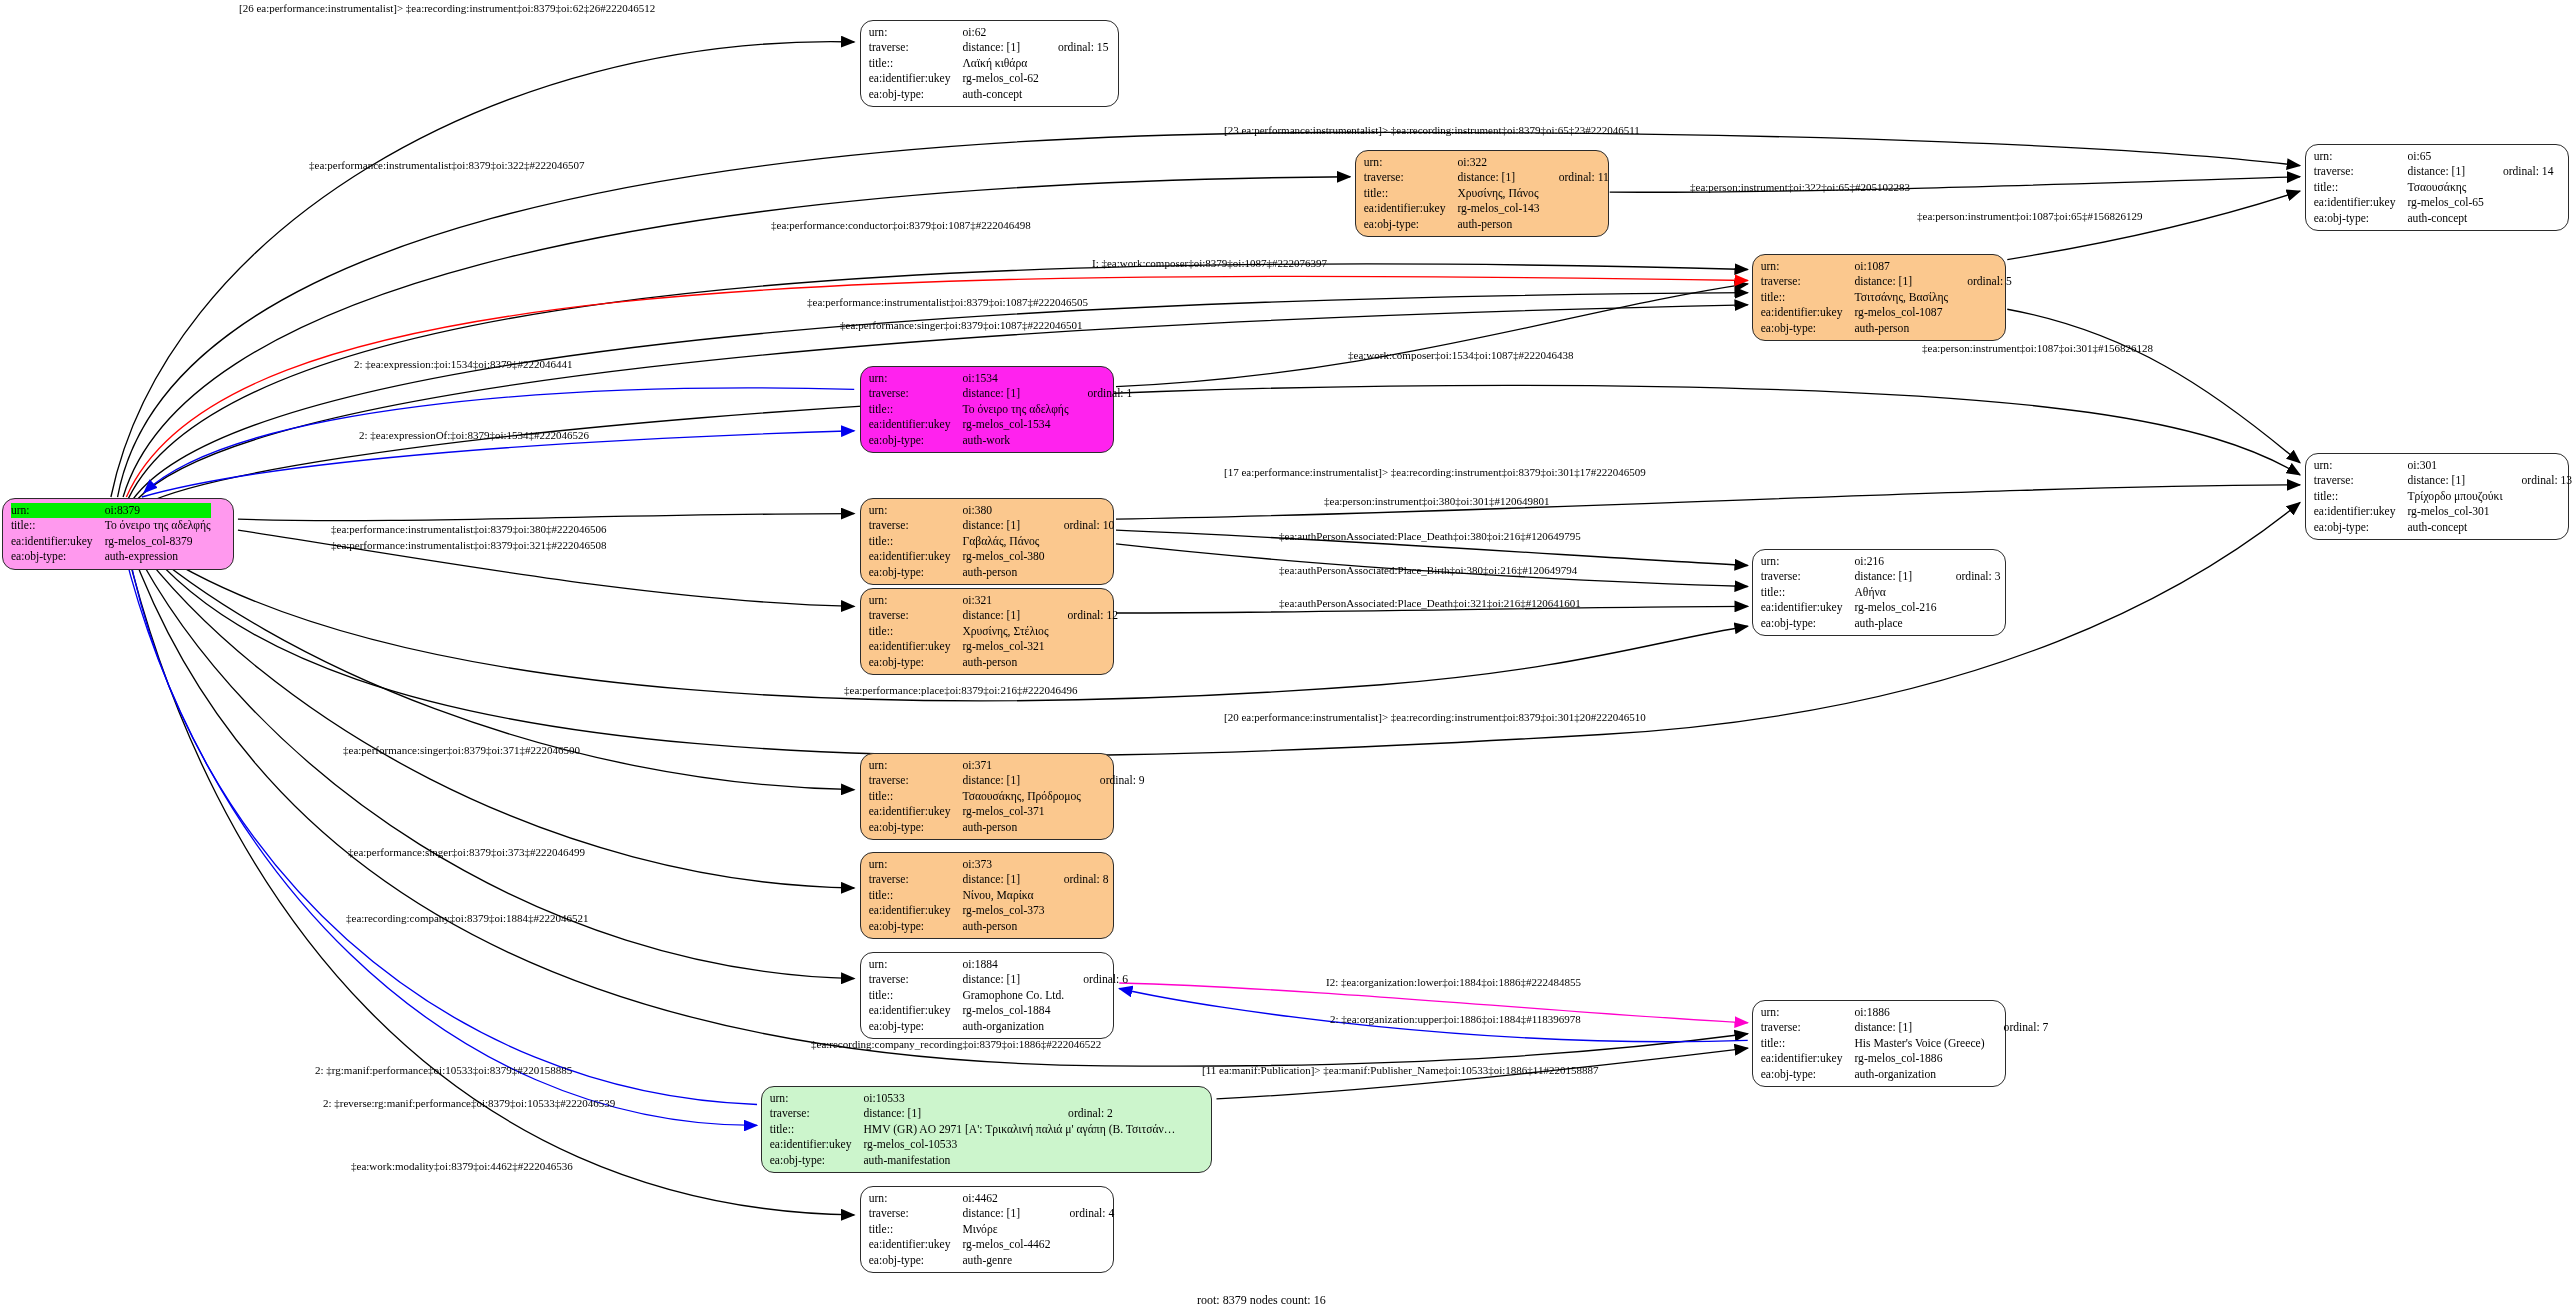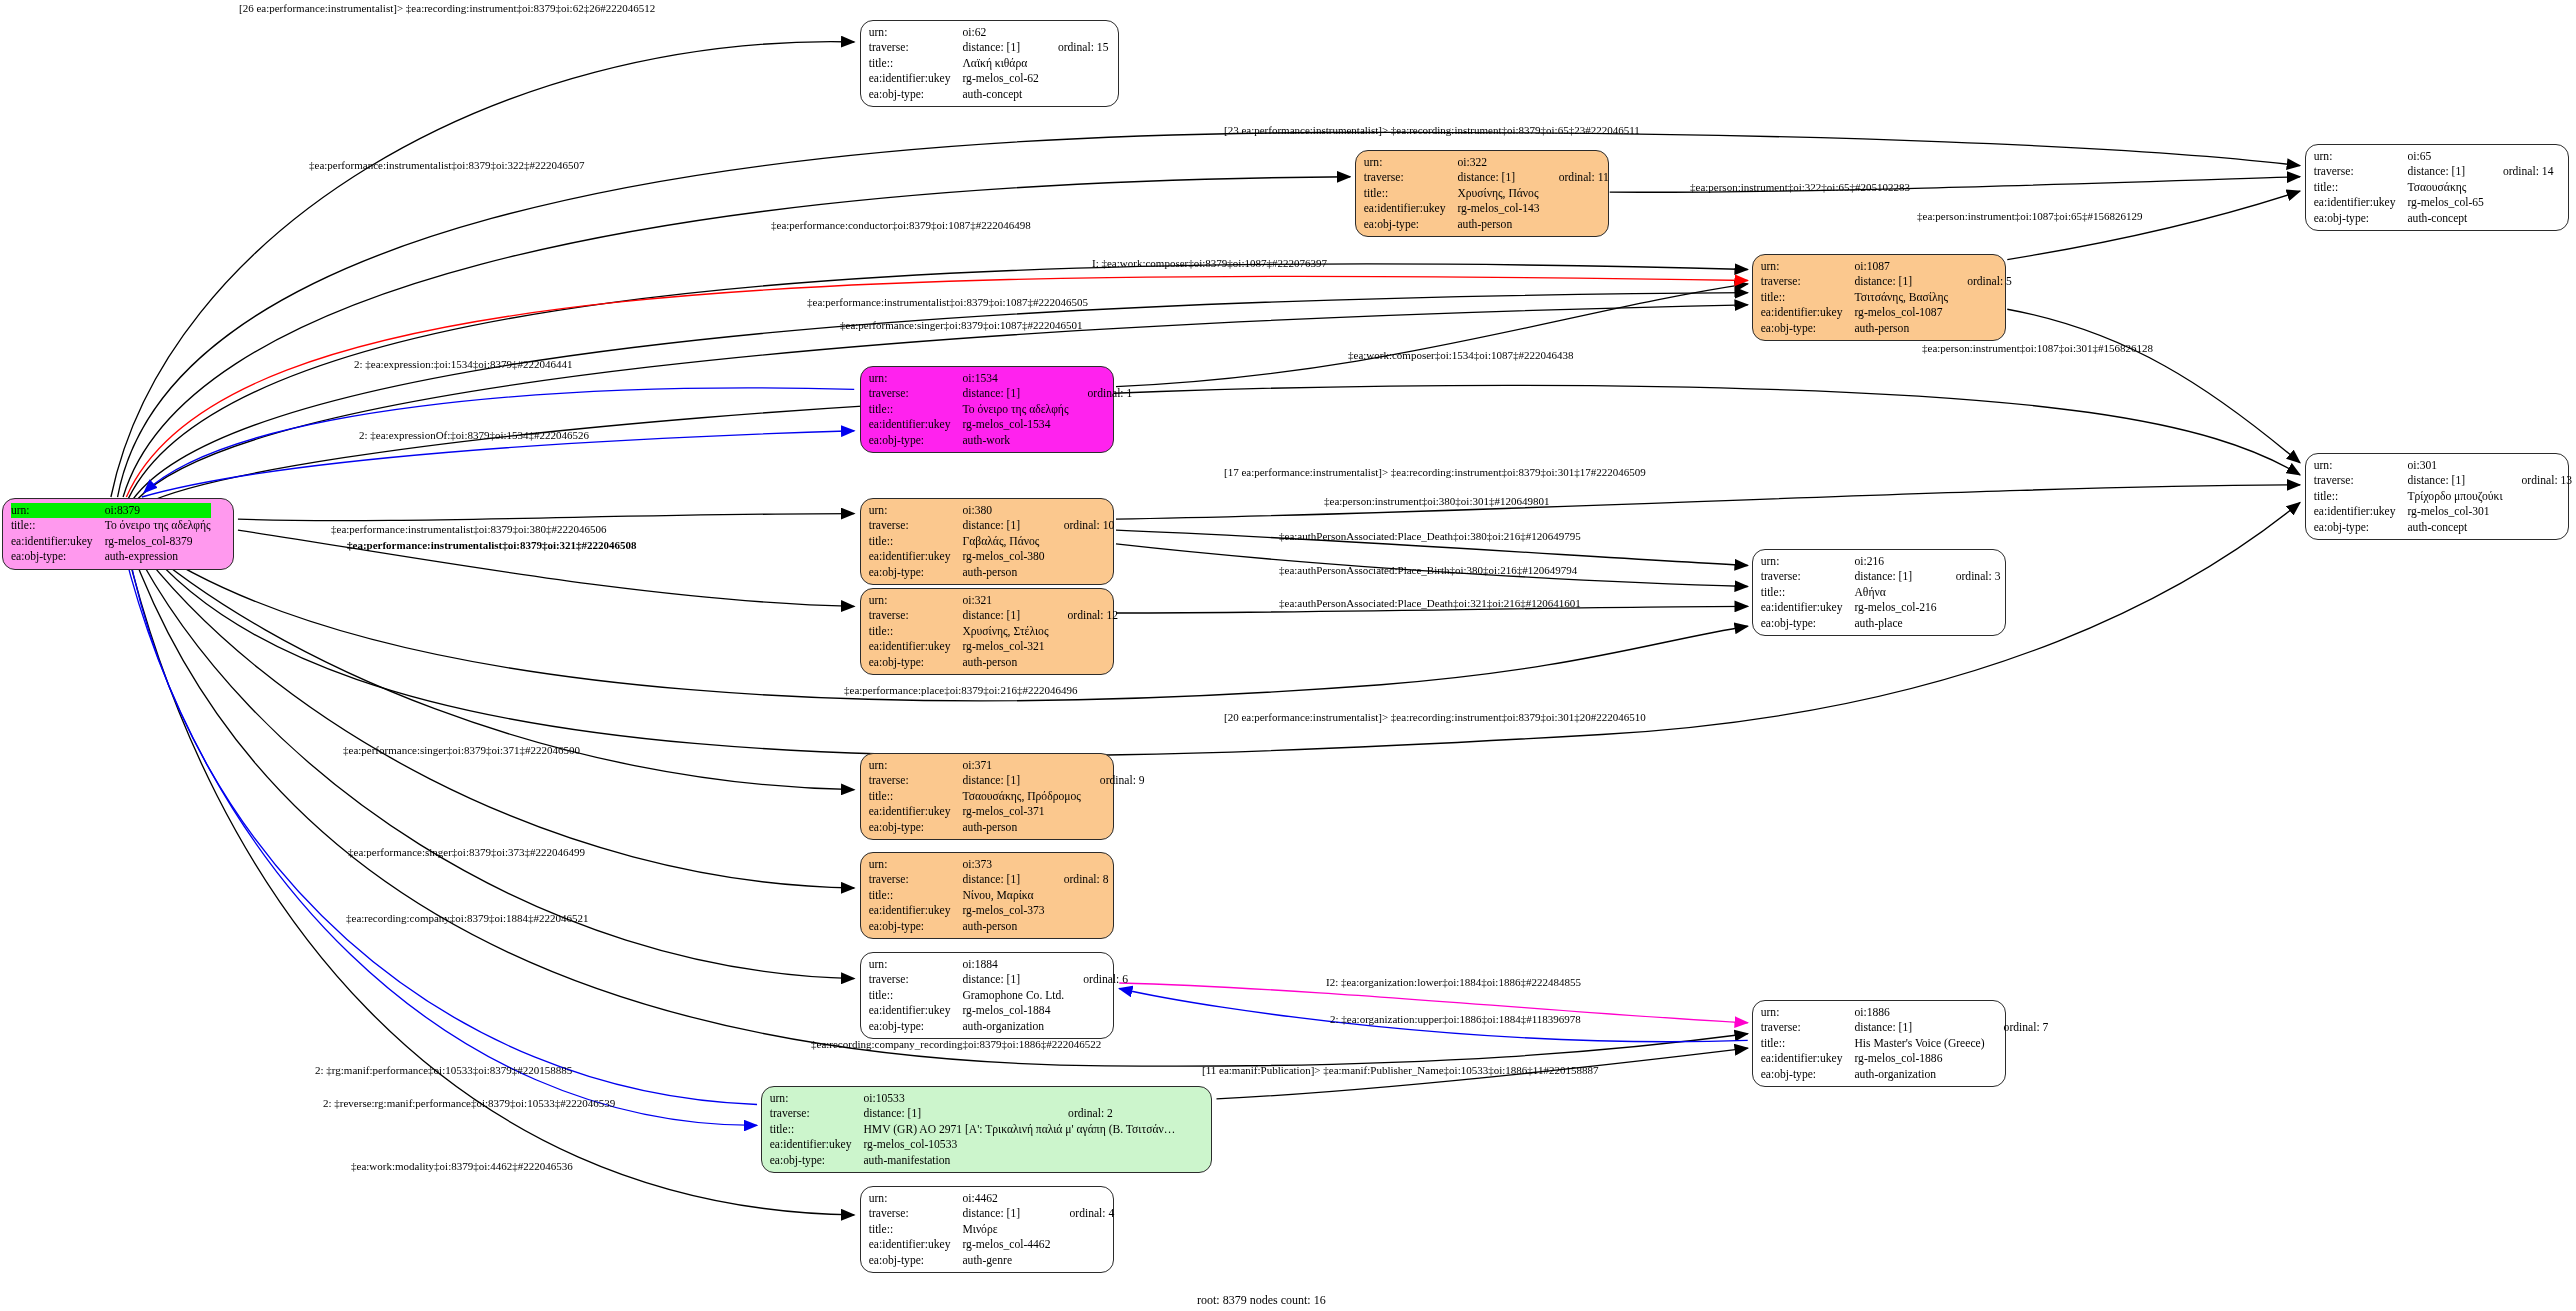--- a/index.html
+++ b/index.html
@@ -629,21 +629,21 @@
   <div class="elabel" style="left:1092px;top:258px;">I: ‡ea:work:composer‡oi:8379‡oi:1087‡#222076397</div>
   <div class="elabel" style="left:807px;top:297px;">‡ea:performance:instrumentalist‡oi:8379‡oi:1087‡#222046505</div>
   <div class="elabel" style="left:840px;top:320px;">‡ea:performance:singer‡oi:8379‡oi:1087‡#222046501</div>
   <div class="elabel" style="left:354px;top:359px;">2: ‡ea:expression:‡oi:1534‡oi:8379‡#222046441</div>
   <div class="elabel" style="left:1348px;top:350px;">‡ea:work:composer‡oi:1534‡oi:1087‡#222046438</div>
   <div class="elabel" style="left:1922px;top:343px;">‡ea:person:instrument‡oi:1087‡oi:301‡#156826128</div>
   <div class="elabel" style="left:359px;top:430px;">2: ‡ea:expressionOf:‡oi:8379‡oi:1534‡#222046526</div>
   <div class="elabel" style="left:1224px;top:467px;">[17 ea:performance:instrumentalist]&gt; ‡ea:recording:instrument‡oi:8379‡oi:301‡17#222046509</div>
   <div class="elabel" style="left:331px;top:524px;">‡ea:performance:instrumentalist‡oi:8379‡oi:380‡#222046506</div>
   <div class="elabel" style="left:1324px;top:496px;">‡ea:person:instrument‡oi:380‡oi:301‡#120649801</div>
-  <div class="elabel" style="left:347px;top:540px;font-weight:bold;">‡ea:performance:instrumentalist‡oi:8379‡oi:321‡#222046508</div>
+  <div class="elabel" style="left:331px;top:540px;">‡ea:performance:instrumentalist‡oi:8379‡oi:321‡#222046508</div>
   <div class="elabel" style="left:1279px;top:531px;">‡ea:authPersonAssociated:Place_Death‡oi:380‡oi:216‡#120649795</div>
   <div class="elabel" style="left:1279px;top:565px;">‡ea:authPersonAssociated:Place_Birth‡oi:380‡oi:216‡#120649794</div>
   <div class="elabel" style="left:1279px;top:598px;">‡ea:authPersonAssociated:Place_Death‡oi:321‡oi:216‡#120641601</div>
   <div class="elabel" style="left:844px;top:685px;">‡ea:performance:place‡oi:8379‡oi:216‡#222046496</div>
   <div class="elabel" style="left:1224px;top:712px;">[20 ea:performance:instrumentalist]&gt; ‡ea:recording:instrument‡oi:8379‡oi:301‡20#222046510</div>
   <div class="elabel" style="left:343px;top:745px;">‡ea:performance:singer‡oi:8379‡oi:371‡#222046500</div>
   <div class="elabel" style="left:348px;top:847px;">‡ea:performance:singer‡oi:8379‡oi:373‡#222046499</div>
   <div class="elabel" style="left:346px;top:913px;">‡ea:recording:company‡oi:8379‡oi:1884‡#222046521</div>
   <div class="elabel" style="left:1326px;top:977px;">I2: ‡ea:organization:lower‡oi:1884‡oi:1886‡#222484855</div>
   <div class="elabel" style="left:1330px;top:1014px;">2: ‡ea:organization:upper‡oi:1886‡oi:1884‡#118396978</div>

